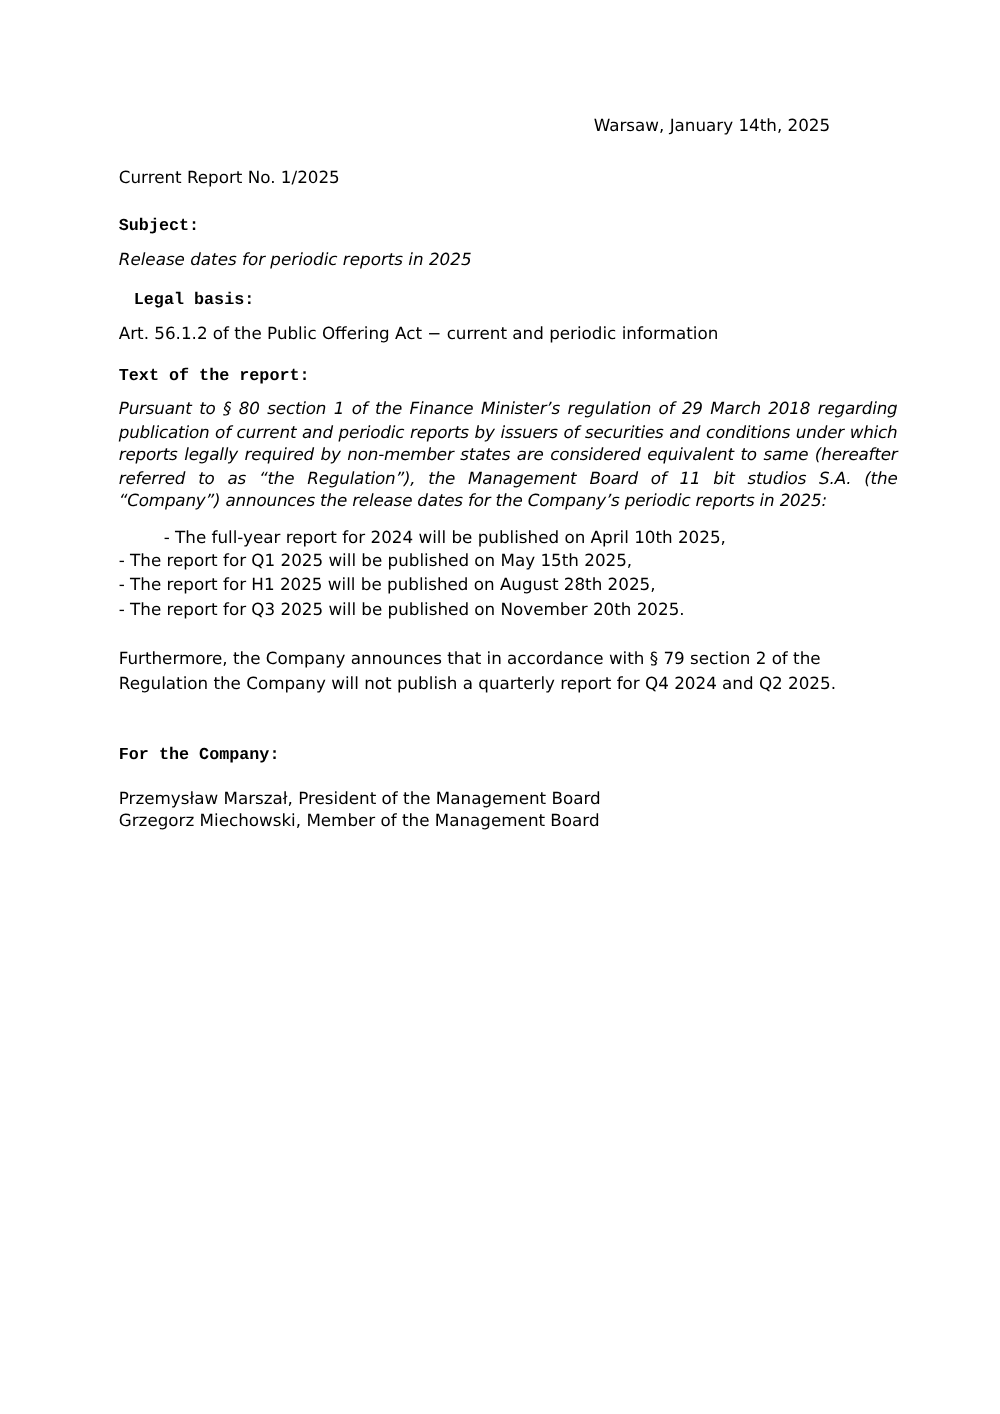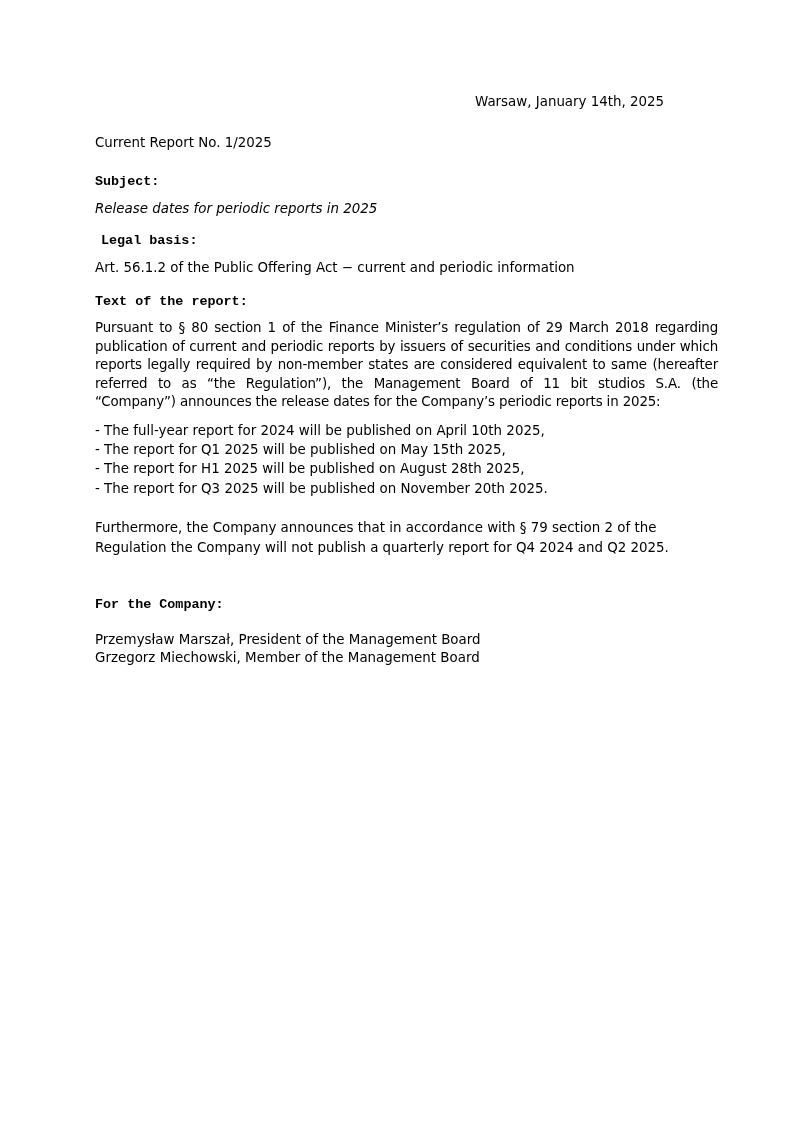--- a/index.html
+++ b/index.html
@@ -7,44 +7,44 @@
       width: 800px; height: 1131px; position: relative; overflow: hidden;
       font-family: "DejaVu Sans", sans-serif; color: #000;
       font-size: 13.4px;
     }
     .page { position: absolute; left: 95px; top: 0; width: 623px; }
     .abs { position: absolute; white-space: nowrap; }
     .date { left: 380px; top: 94px; }
     .bold { font-weight: bold; font-family: Liberation Mono, monospace; }
     .para {
       position: absolute; left: 0; top: 319px; width: 623px;
-      text-align: justify; line-height: 18.5px; letter-spacing: -0.15px;
+      text-align: justify; line-height: 18.5px; letter-spacing: -0.15px; font-style: italic;
     }
     .list-line { position: absolute; left: 0; white-space: nowrap; }
     .line { position: absolute; left: 0; white-space: nowrap; }
   </style>
 </head>
 <body>
 
 <div class="page">
   <div class="abs date">Warsaw, January 14th, 2025</div>
 
   <div class="abs" style="left:0; top:135px;">Current Report No. 1/2025</div>
 
   <div class="abs bold" style="left:0; top:174px;">Subject:</div>
   <div class="abs" style="left:0; top:201px;font-style:italic;">Release dates for periodic reports in 2025</div>
 
-  <div class="abs bold" style="left:6px; top:233px;">Legal basis:</div>
+  <div class="abs bold" style="left:12px; top:233px;">Legal basis:</div>
   <div class="abs" style="left:0; top:260px;">Art. 56.1.2 of the Public Offering Act − current and periodic information</div>
 
   <div class="abs bold" style="left:0; top:294px;">Text of the report:</div>
   <div class="para">Pursuant to § 80 section 1 of the Finance Minister’s regulation of 29 March 2018 regarding publication of current and periodic reports by issuers of securities and conditions under which reports legally required by non-member states are considered equivalent to same (hereafter referred to as “the Regulation”), the Management Board of 11 bit studios S.A. (the “Company”) announces the release dates for the Company’s periodic reports in 2025:</div>
 
   <div>
-    <div class="list-line" style="top:423px;">- The full-year report for 2024 will be published on April 10th 2025,</div>
+    <div class="list-line" style="top:423px;margin-left:36px;">- The full-year report for 2024 will be published on April 10th 2025,</div>
     <div class="list-line" style="top:442px;">- The report for Q1 2025 will be published on May 15th 2025,</div>
     <div class="list-line" style="top:461px;">- The report for H1 2025 will be published on August 28th 2025,</div>
     <div class="list-line" style="top:481px;">- The report for Q3 2025 will be published on November 20th 2025.</div>
   </div>
 
   <div>
     <div class="line" style="top:520px;">Furthermore, the Company announces that in accordance with § 79 section 2 of the</div>
     <div class="line" style="top:540px;">Regulation the Company will not publish a quarterly report for Q4 2024 and Q2 2025.</div>
   </div>
 

